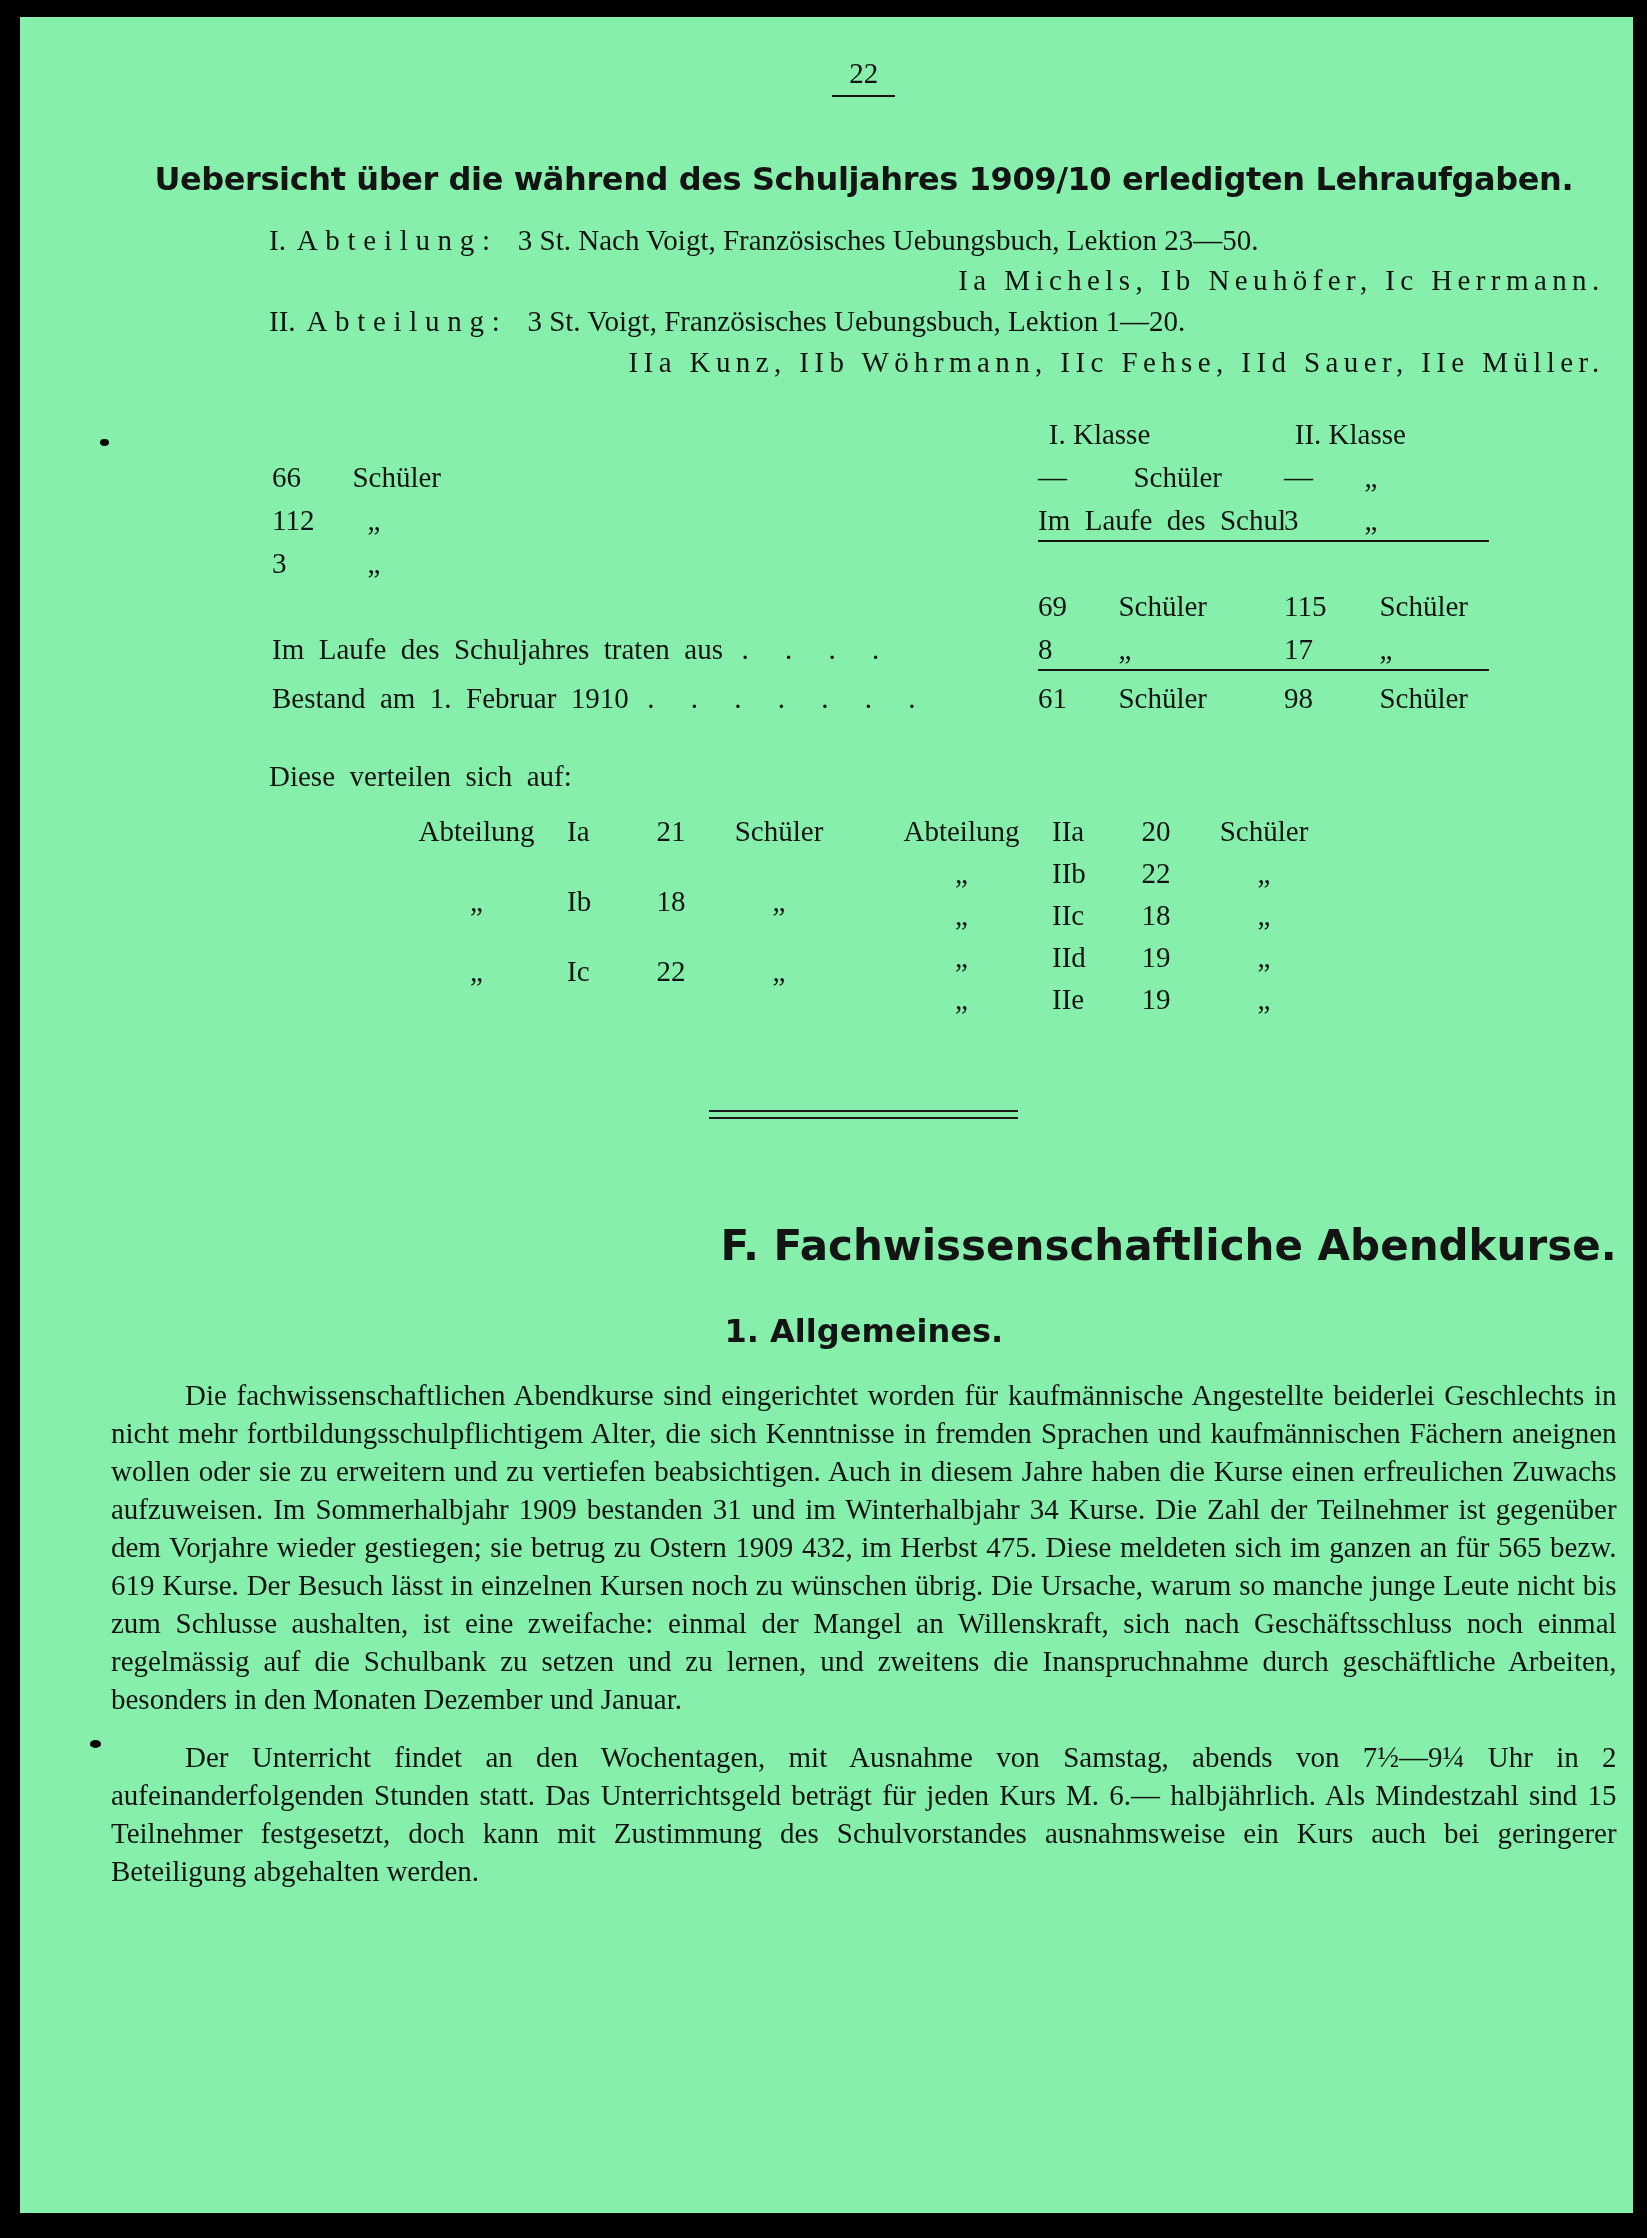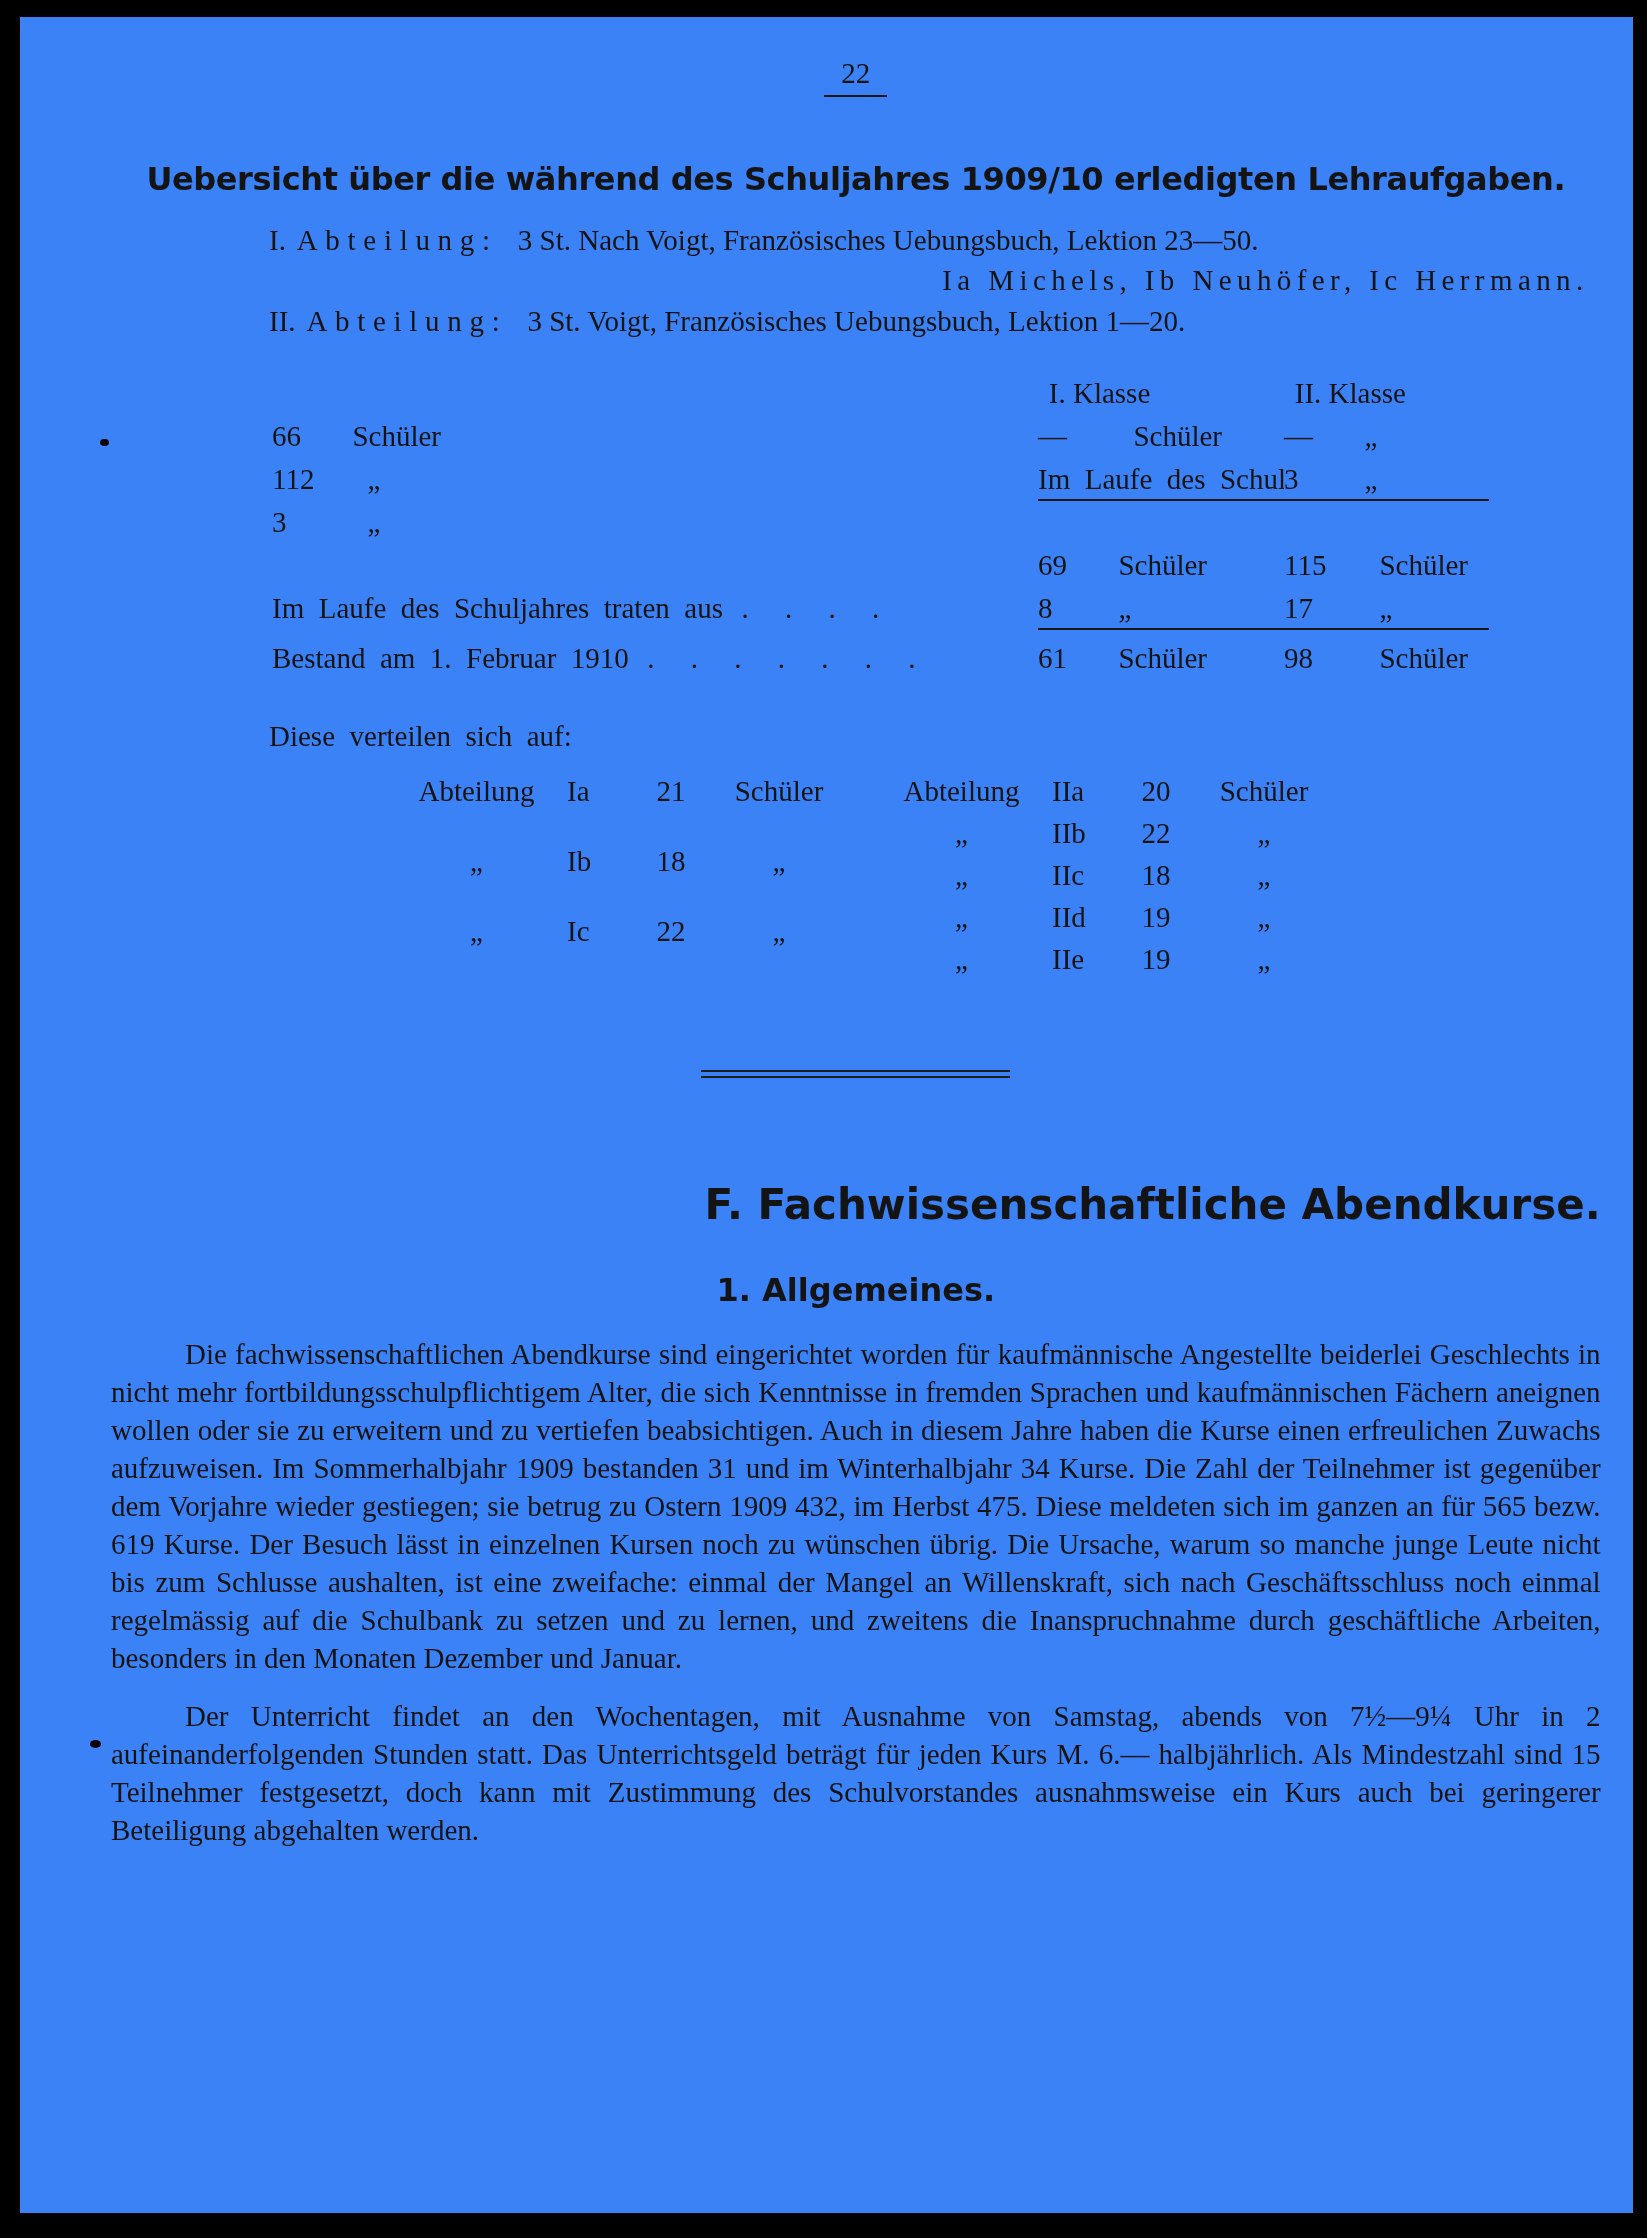--- a/index.html
+++ b/index.html
@@ -7,23 +7,23 @@
     width: 1648px; height: 2239px;
     background: #000000;
     position: relative;
     font-family: "Liberation Serif", "DejaVu Serif", serif;
     color: #141414;
     -webkit-font-smoothing: antialiased;
   }
   .page {
     position: absolute;
     left: 20px; right: 15.4px; top: 17px; bottom: 26px;
-    background: #3b82f6;
+    background: #86efac;
     box-sizing: border-box;
-    padding: 23px 32px 0 91px;
+    padding: 23px 16px 0 91px;
     overflow: hidden;
   }
   
   .pagenum-wrap { text-align: center; margin-top: 17px; }
   .pagenum {
     display: inline-block;
     font-size: 29px;
     padding: 0 17px 4.6px 17px;
     border-bottom: 2.3px solid #141414;
   }
@@ -123,20 +123,21 @@
   <div class="haupttitel">Uebersicht über die während des Schuljahres 1909/10 erledigten Lehraufgaben.</div>
 
   <div class="abt-block">
     <div class="abt-line">
       <span class="nummer">I.</span><span class="wort">Abteilung:</span><span class="rest">3 St.  Nach Voigt,  Französisches  Uebungsbuch,  Lektion  23—50.</span>
     </div>
     <div class="klassen">Ia Michels, Ib Neuhöfer, Ic Herrmann.</div>
     <div class="abt-line">
       <span class="nummer">II.</span><span class="wort">Abteilung:</span><span class="rest">3 St.  Voigt,  Französisches  Uebungsbuch,  Lektion  1—20.</span>
     </div>
+    <div class="klassen">IIa Kunz, IIb Wöhrmann, IIc Fehse, IId Sauer, IIe Müller.</div>
   </div>
 
   <div class="tabelle">
     <div></div>
     <div class="th">I. Klasse</div>
     <div class="th">II. Klasse</div>
 
     <div class="t-cell c1"><span class="num">66</span><span class="unit">Schüler</span></div>
     <div class="t-cell c2"><span class="num">—</span><span class="unit">Schüler</span></div>
 

